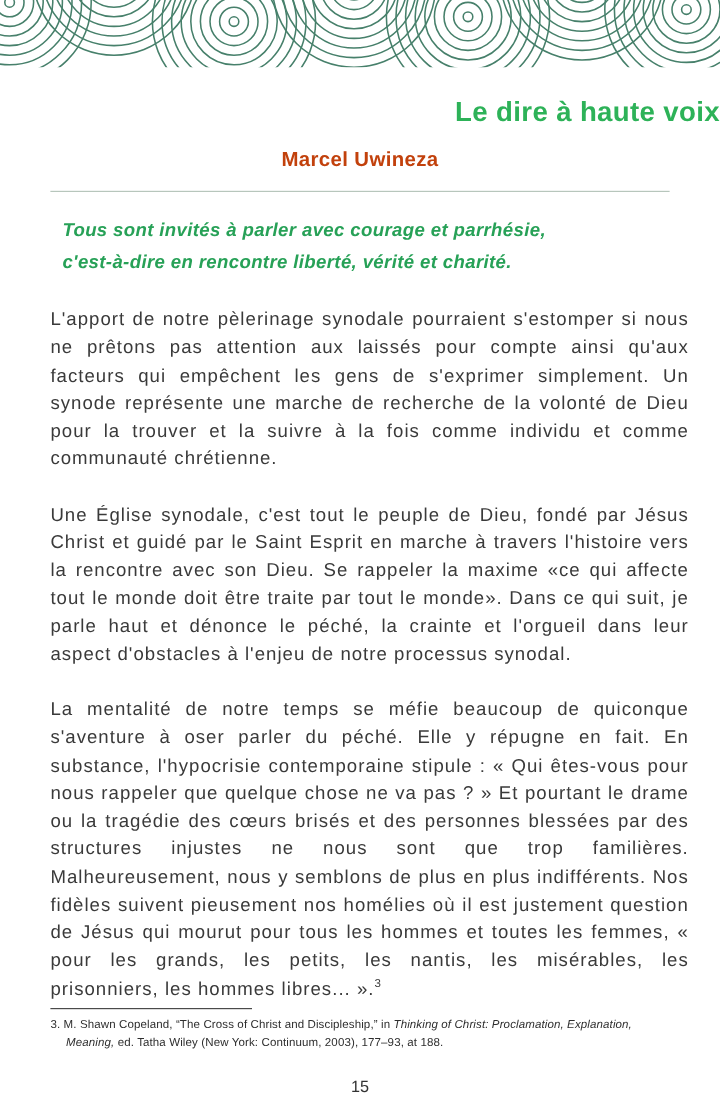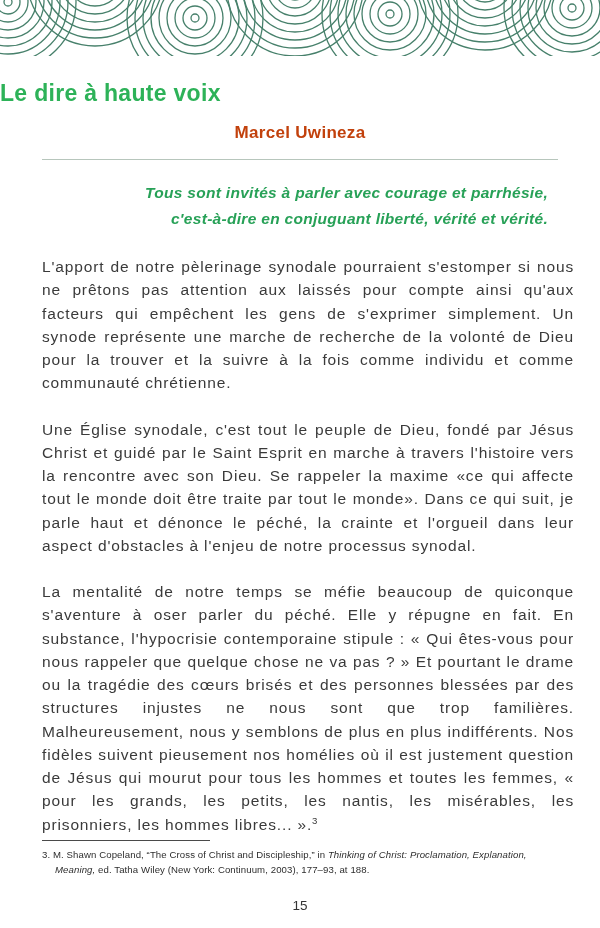--- a/index.html
+++ b/index.html
@@ -14,42 +14,42 @@
     width: 600px; height: 928px;
     background: #ffffff;
     overflow: hidden;
   }
   .pattern-band {
     width: 600px; height: 56px;
     overflow: hidden;
   }
   .title {
     margin-top: 24px;
-    text-align: left;
+    text-align: right;
     color: #2db258;
     font-size: 23px;
     font-weight: bold;
     letter-spacing: 0.3px;
   }
   .author {
     margin-top: 16px;
     text-align: center;
     color: #c2410c;
     font-size: 17px;
     font-weight: bold;
     letter-spacing: 0.3px;
   }
   .rule {
     border: none;
     border-top: 1px solid #b7c6bc;
     margin: 16px 42px 0 42px;
   }
   .quote {
     margin: 20px 52px 0 52px;
-    text-align: right;
+    text-align: left;
     color: #27a157;
     font-style: italic;
     font-weight: bold;
     font-size: 15.5px;
     line-height: 1.65;
     letter-spacing: 0.3px;
   }
   .body-text {
     margin: 24px 26px 0 42px;
     color: #3a3a3a;
@@ -125,21 +125,21 @@
   </div>
 
   <h1 class="title">Le dire à haute voix</h1>
 
   <h2 class="author">Marcel Uwineza</h2>
 
   <hr class="rule">
 
   <div class="quote">
     <span>Tous sont invités à parler avec courage et parrhésie,</span><br>
-    <span>c'est-à-dire en conjuguant liberté, vérité et vérité.</span>
+    <span>c'est-à-dire en rencontre liberté, vérité et charité.</span>
   </div>
 
   <div class="body-text">
     <p>
       <span>L'apport de notre pèlerinage synodale pourraient s'estomper si nous ne prêtons pas attention aux laissés pour compte ainsi qu'aux facteurs qui empêchent les gens de s'exprimer simplement. Un synode représente une marche de recherche de la volonté de Dieu pour la trouver et la suivre à la fois comme individu et comme communauté chrétienne.</span>
     </p>
     <p>
       <span>Une Église synodale, c'est tout le peuple de Dieu, fondé par Jésus Christ et guidé par le Saint Esprit en marche à travers l'histoire vers la rencontre avec son Dieu. Se rappeler la maxime «ce qui affecte tout le monde doit être traite par tout le monde». Dans ce qui suit, je parle haut et dénonce le péché, la crainte et l'orgueil dans leur aspect d'obstacles à l'enjeu de notre processus synodal.</span>
     </p>
     <p>

